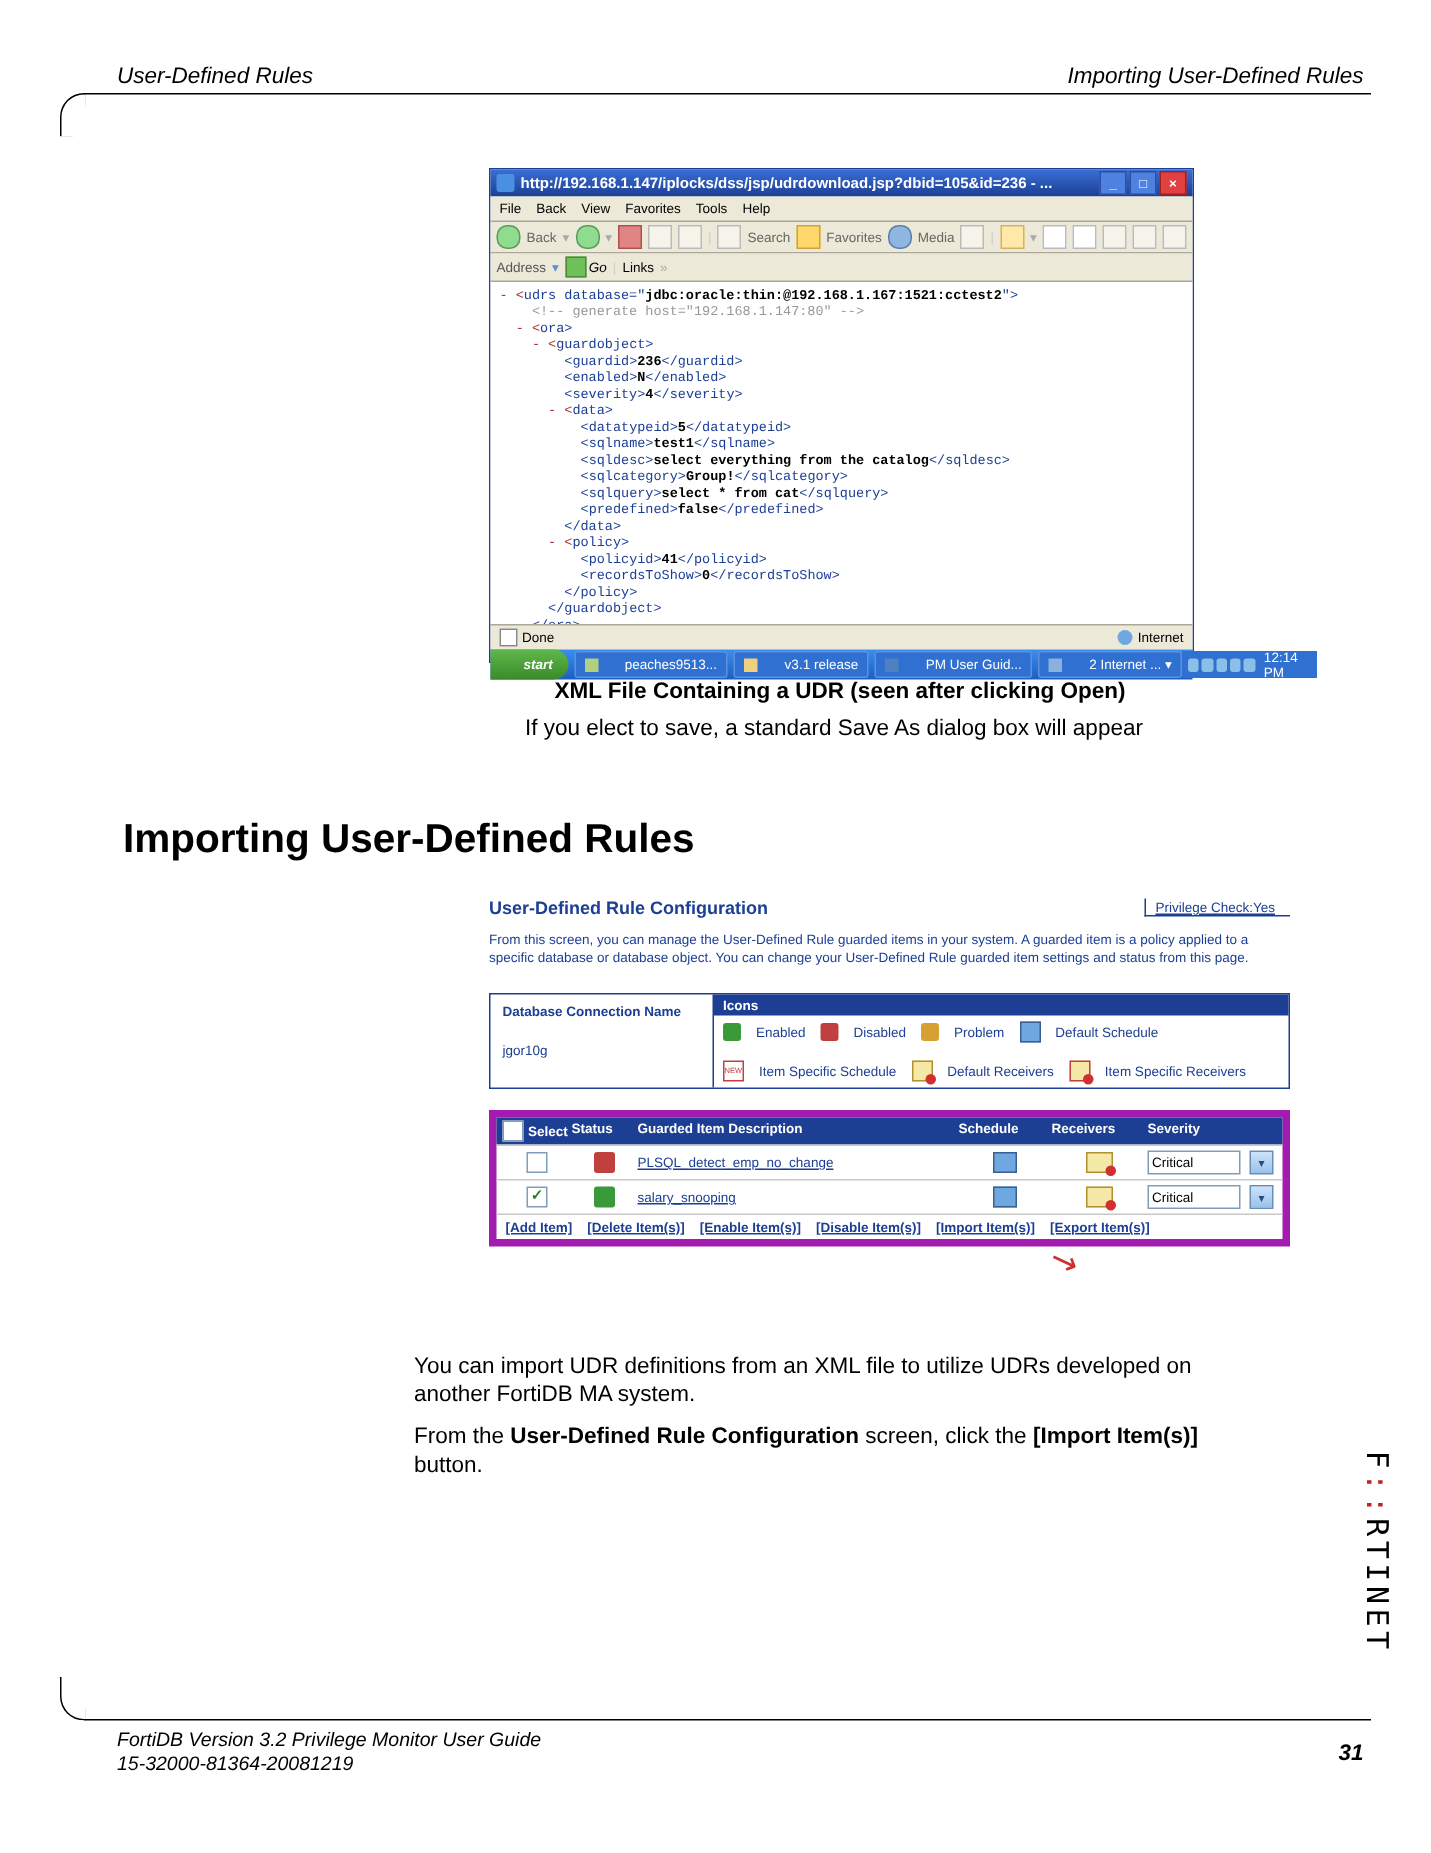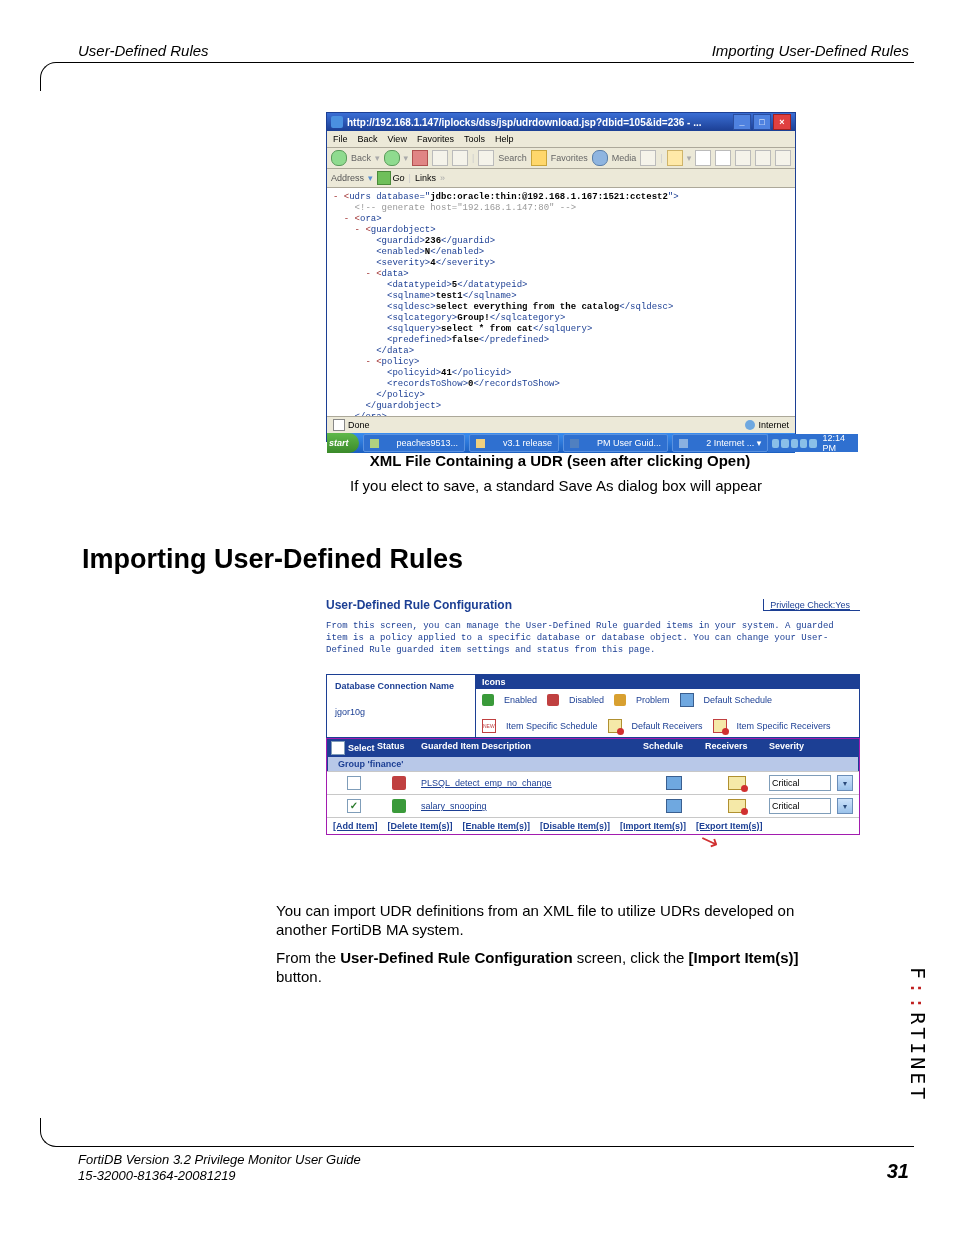--- a/index.html
+++ b/index.html
@@ -162,21 +162,21 @@
     height:20px;
     background: linear-gradient(#3a8df0, #1c5fc0);
     display:flex;
     align-items:center;
     color:#fff;
     font-size:9px;
   }
   .start-btn {
     background: linear-gradient(#5fb84a, #3a8a2a);
     height:20px;
-    padding:0 10px 0 2px;
+    padding:0 10px 0 22px;
     display:flex; align-items:center; font-style:italic; font-weight:bold;
     border-radius:0 10px 10px 0;
   }
   .task-item {
     height:16px; margin-left:4px; padding:0 6px;
     background:#2f70d0; border:1px solid #5a92e0;
     display:flex; align-items:center; gap:18px;
     border-radius:2px;
     white-space:nowrap;
   }
@@ -230,21 +230,21 @@
     align-items:center;
     padding-bottom:4px;
   }
   .fig2 .title { font-weight:bold; color:#1c3f94; font-size:12px; }
   .fig2 .priv {
     border-bottom:1px solid #1c3f94;
     border-left:1px solid #1c3f94;
     padding:1px 10px 0 6px;
   }
   .fig2 .priv a { color:#1c3f94; text-decoration:underline; }
-  .fig2 .intro { color:#1c3f94; font-size:9px; line-height:12px; padding:4px 0 10px 0; max-width:510px;font-family:Liberation Mono, monospace; }
+  .fig2 .intro { color:#1c3f94; font-size:9px; line-height:12px; padding:4px 0 10px 0; max-width:510px; }
 
   .panel {
     border:1px solid #1c3f94;
     margin-top:8px;
   }
   .panel-row { display:flex; }
   .panel-left {
     width:132px;
     padding:6px 8px;
     border-right:1px solid #1c3f94;
@@ -268,21 +268,22 @@
   .ic-problem { background:#d8a030; border-radius:2px; }
   .ic-sched { background:#6fa8e0; border:1px solid #3a5f90; }
   .ic-itemsched { background:#fff; border:1px solid #c04040; position:relative; }
   .ic-itemsched::after { content:"NEW"; position:absolute; font-size:5px; color:#c04040; left:0; top:3px; }
   .ic-recv { background:#f5e9a8; border:1px solid #b09030; position:relative; }
   .ic-recv::after { content:""; position:absolute; right:-3px; bottom:-3px; width:7px; height:7px; background:#d03030; border-radius:50%; }
   .ic-itemrecv { background:#f5e9a8; border:1px solid #c04040; position:relative; }
   .ic-itemrecv::after { content:""; position:absolute; right:-3px; bottom:-3px; width:7px; height:7px; background:#d03030; border-radius:50%; }
 
   .table-panel {
-    border:1px solid #a21caf;
+    margin-top:14px;
+    border:5px solid #a21caf;
   }
   .table-hdr {
     background:#1c3f94; color:#fff; font-weight:bold;
     display:flex; padding:2px 4px; font-size:9px;
   }
   .col-select { width:46px; display:flex; align-items:center; gap:3px; }
   .col-status { width:44px; }
   .col-desc { flex:1; }
   .col-sched { width:62px; }
   .col-recv { width:64px; }
@@ -388,21 +389,21 @@
     top:1168px;
     font-style:italic;
     font-size:13px;
   }
   .footer-right {
     position:absolute;
     right:45px;
     top:1160px;
     font-style:italic;
     font-weight:bold;
-    font-size:20px;
+    font-size:15px;
   }
   .footer-rule {
     position: absolute;
     top: 1146px;
     left: 56px;
     right: 40px;
     border-top: 1px solid #000;
   }
   .footer-curve {
     position: absolute;
@@ -589,21 +590,20 @@
             <span class="cb"></span>
             <span>Select</span>
           </div>
         <div class="col-status">Status</div>
         <div class="col-desc">Guarded Item Description</div>
         <div class="col-sched">Schedule</div>
         <div class="col-recv">Receivers</div>
         <div class="col-sev">Severity</div>
         <div class="col-dd"></div>
       </div>
-      <div class="group-row">Group 'finance'</div>
       <div class="data-row">
         <div class="col-select">
             <span class="cb"></span>
           </div>
         <div class="col-status">
             <div class="status-ic disabled"></div>
           </div>
         <div class="col-desc"><a class="desc-link">PLSQL_detect_emp_no_change</a></div>
         <div class="col-sched">
             <div class="sched-ic"></div>

